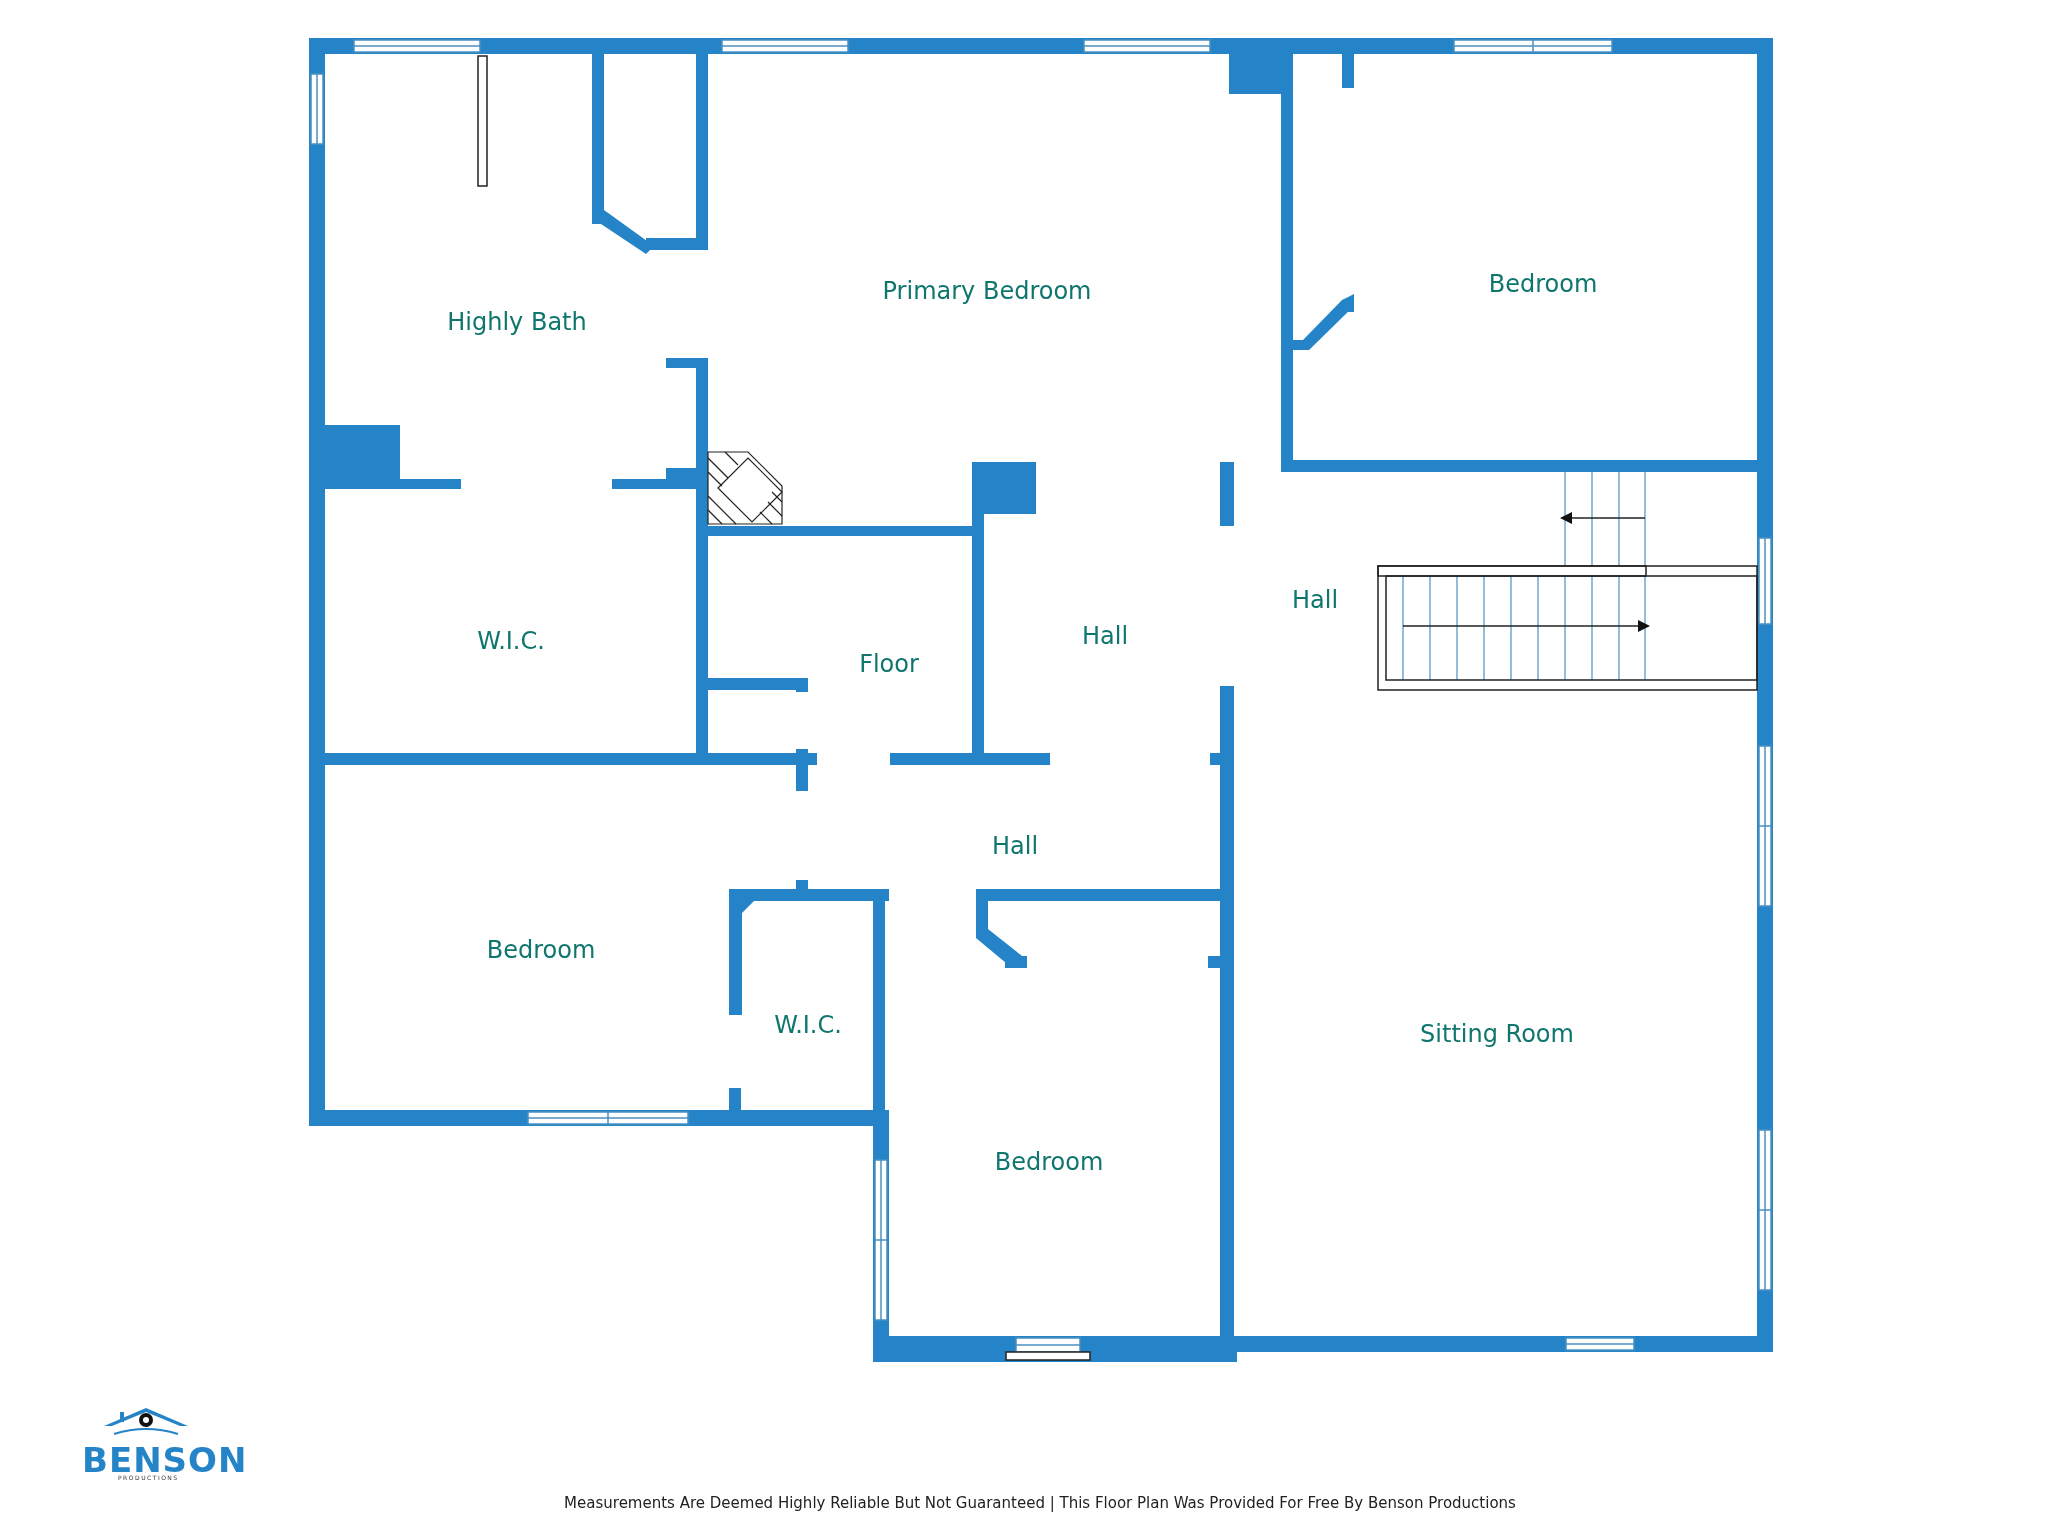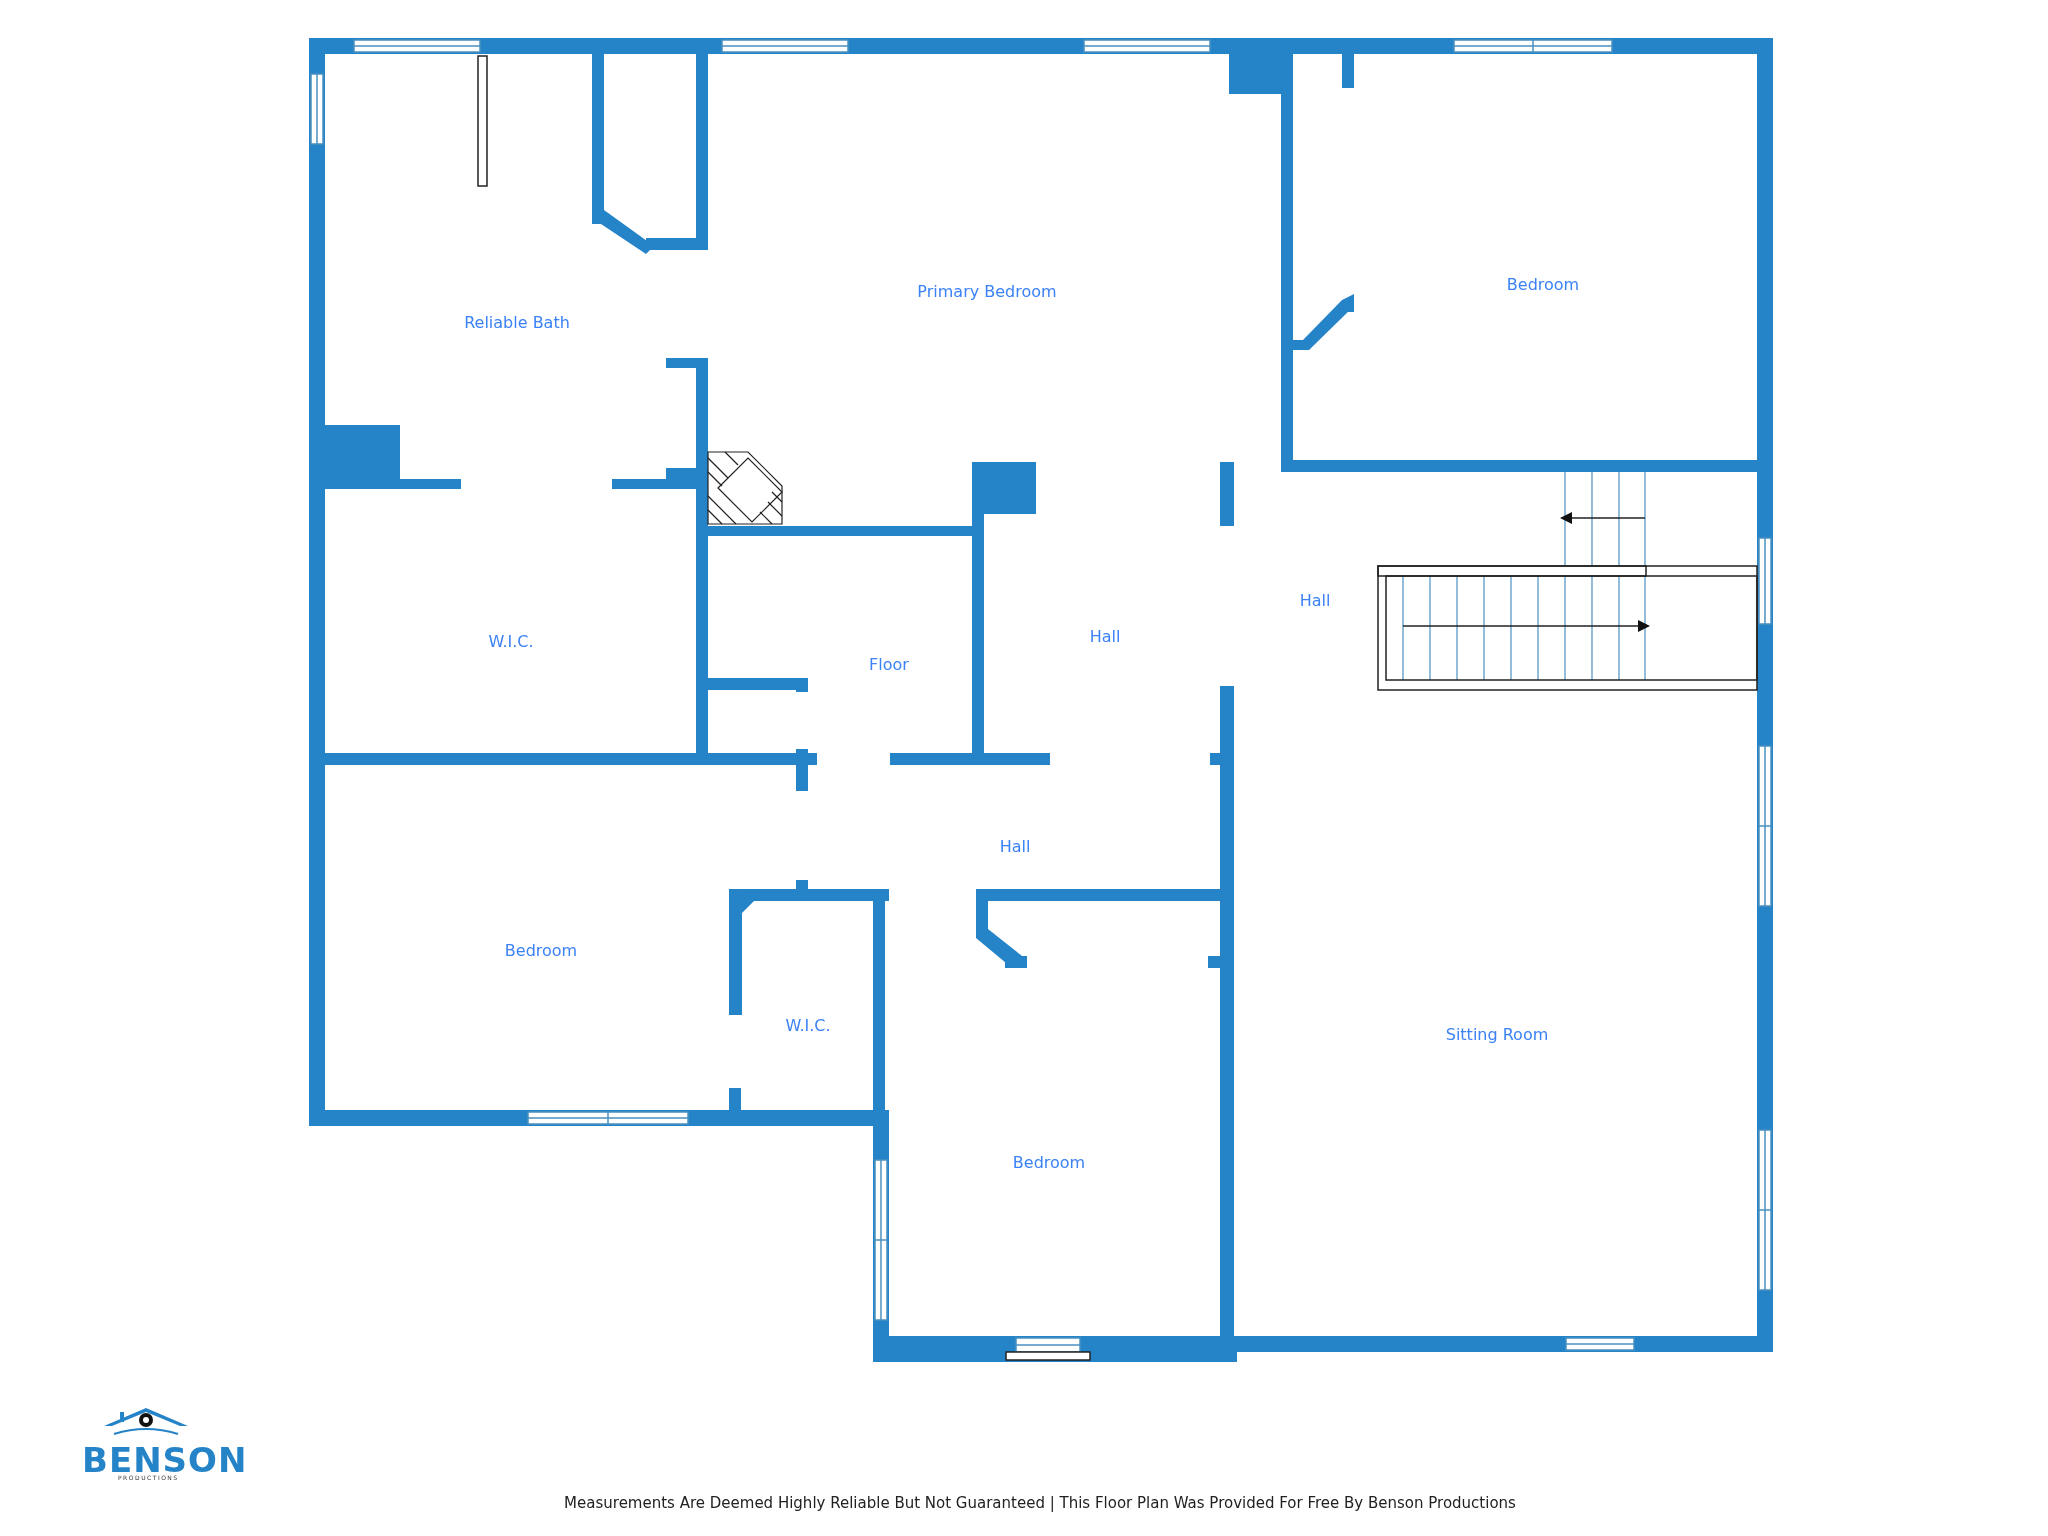--- a/index.html
+++ b/index.html
@@ -1,20 +1,20 @@
 <!DOCTYPE html>
 <html><head>
 <meta charset="utf-8">
 <style>
   html, body { margin:0; padding:0; background:#ffffff; }
   body { width:2048px; height:1536px; position:relative; overflow:hidden;
          font-family:"DejaVu Sans", "Liberation Sans", sans-serif; }
   #plan { position:absolute; left:0; top:0; }
   .room-label { position:absolute; transform:translate(-50%,-50%);
-                font-size:16px; color:#3b82f6; white-space:nowrap;
+                font-size:24px; color:#0f766e; white-space:nowrap;
                 font-family:"DejaVu Sans", sans-serif; }
   .logo { position:absolute; left:80px; top:1400px; width:140px; height:90px; }
   .logo-word { position:absolute; left:82px; top:1440px; font-size:34px; font-weight:bold;
                color:#2584c8; letter-spacing:1px; font-family:"DejaVu Sans", sans-serif; }
   .logo-sub { position:absolute; left:118px; top:1474px; font-size:6px; letter-spacing:1.5px;
               color:#333; font-family:"DejaVu Sans", sans-serif; }
   .footer { position:absolute; left:0; width:2048px; top:1494px; text-align:center;
             font-size:15px; color:#222; font-family:"DejaVu Sans", sans-serif;padding-left:16px; }
 </style>
 </head>
@@ -147,21 +147,21 @@
       <rect x="1378" y="566" width="379" height="124" fill="none"></rect>
       <rect x="1386" y="576" width="371" height="104" fill="none"></rect>
       <line x1="1572" y1="518" x2="1645" y2="518"></line>
       <line x1="1403" y1="626" x2="1640" y2="626"></line>
     </g>
     <polygon points="1560,518 1572,512 1572,524" fill="#111"></polygon>
     <polygon points="1650,626 1638,620 1638,632" fill="#111"></polygon>
   </g>
 </svg>
 
-<div class="room-label" style="left:517px;top:322px;">Reliable Bath</div>
+<div class="room-label" style="left:517px;top:322px;">Highly Bath</div>
 <div class="room-label" style="left:987px;top:291px;">Primary Bedroom</div>
 <div class="room-label" style="left:1543px;top:284px;">Bedroom</div>
 <div class="room-label" style="left:511px;top:641px;">W.I.C.</div>
 <div class="room-label" style="left:889px;top:664px;">Floor</div>
 <div class="room-label" style="left:1105px;top:636px;">Hall</div>
 <div class="room-label" style="left:1315px;top:600px;">Hall</div>
 <div class="room-label" style="left:1015px;top:846px;">Hall</div>
 <div class="room-label" style="left:541px;top:950px;">Bedroom</div>
 <div class="room-label" style="left:808px;top:1025px;">W.I.C.</div>
 <div class="room-label" style="left:1049px;top:1162px;">Bedroom</div>

